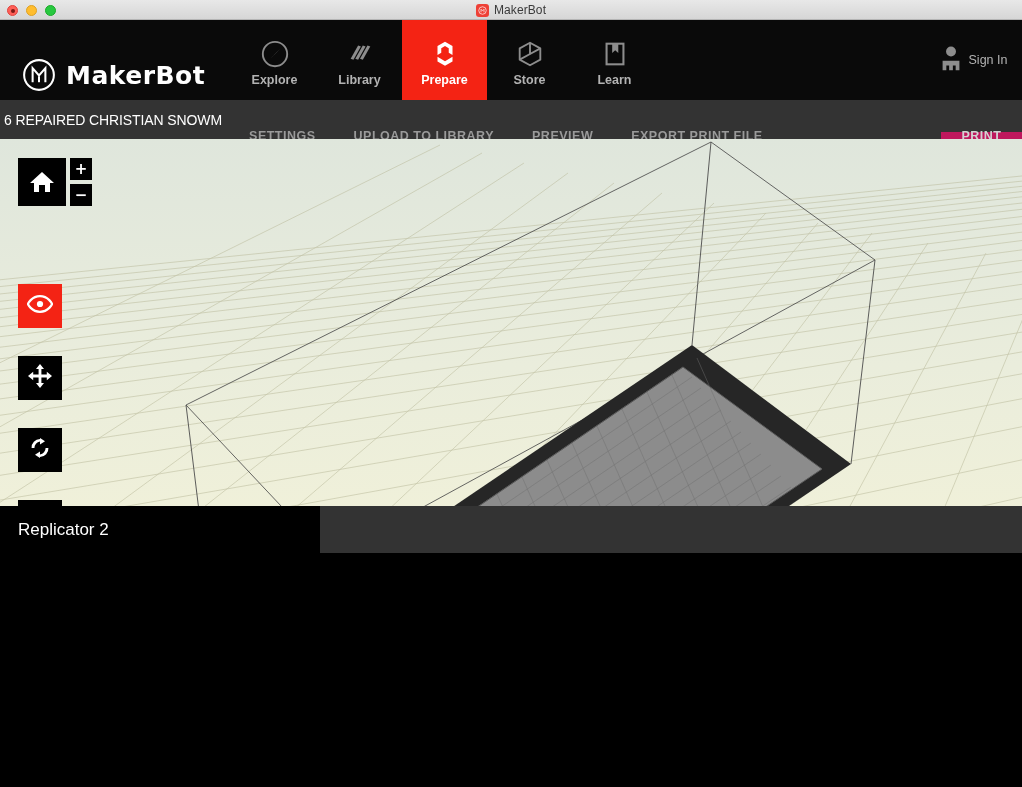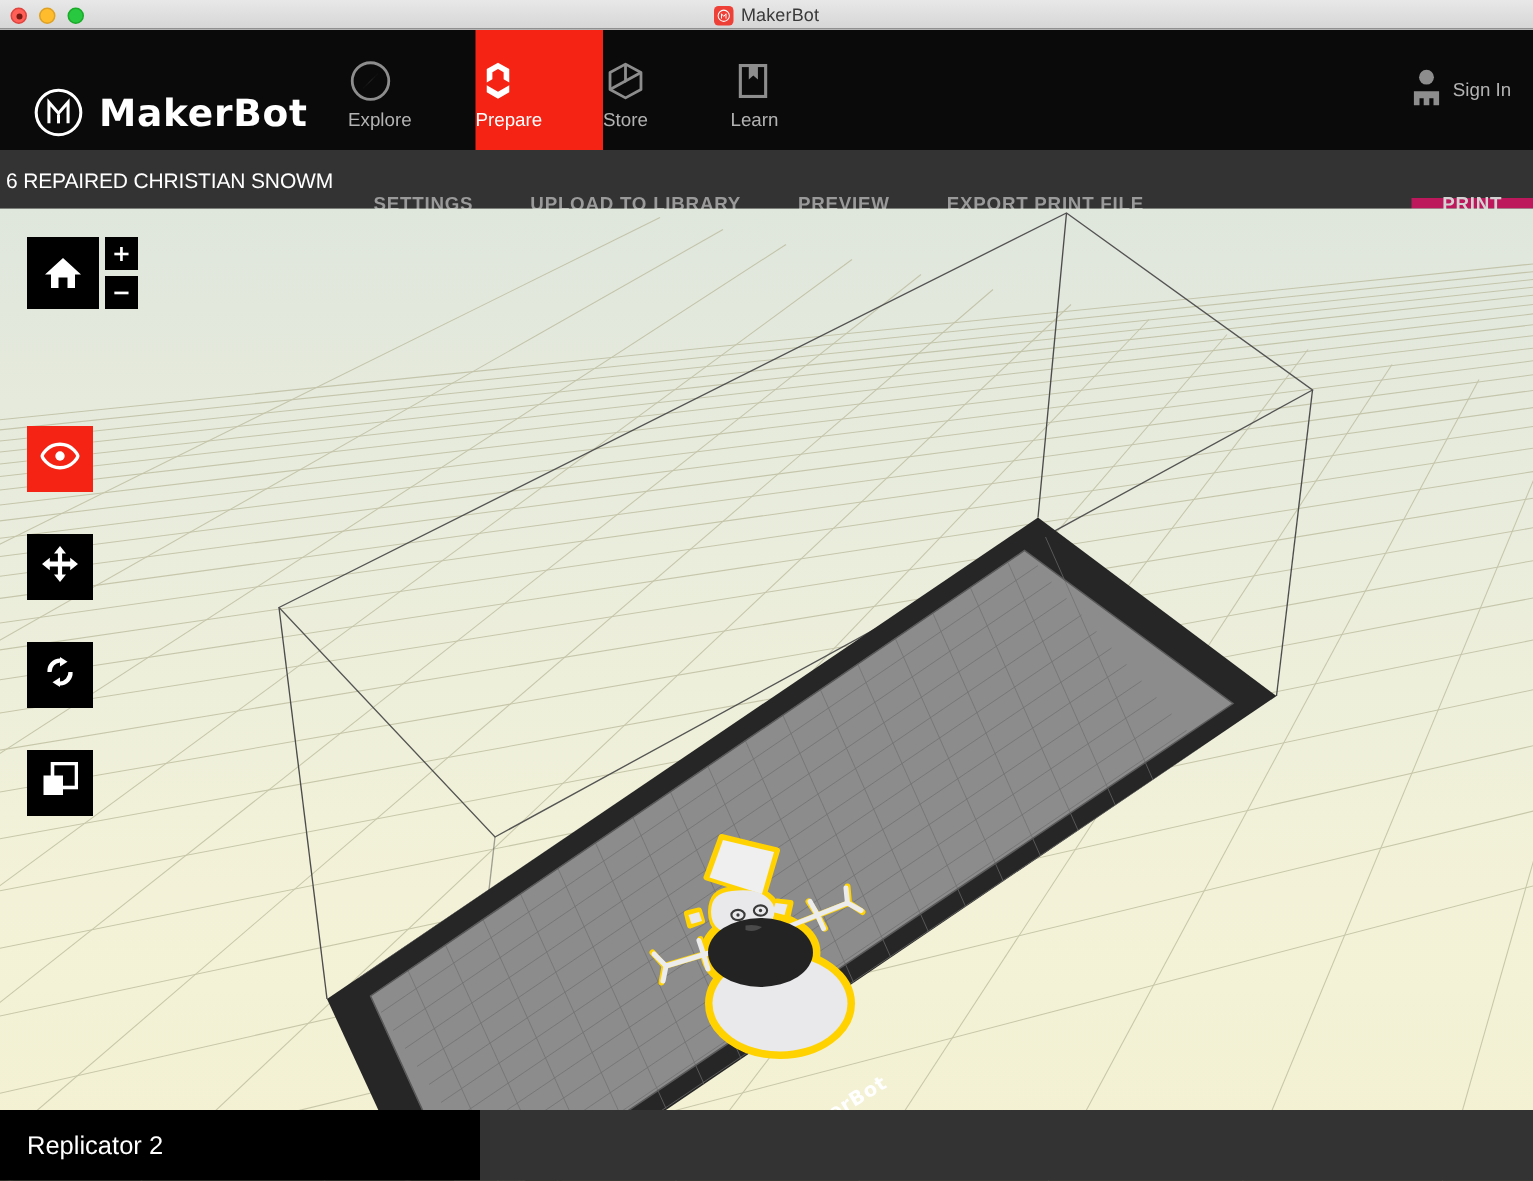--- a/index.html
+++ b/index.html
@@ -2,21 +2,21 @@
 <html><head>
 <meta charset="utf-8">
 <style>
   * { box-sizing: border-box; margin: 0; padding: 0; }
   html, body {
     width: 1022px; height: 787px;
     overflow: hidden;
     font-family: "Liberation Sans", sans-serif;
     background: #000;
   }
-  #app { position: relative; width: 1022px; height: 787px; overflow: hidden; }
+  #app { position: relative; width: 1022px; height: 553px; overflow: hidden; }
 
   
   .titlebar {
     position: absolute; top: 0; left: 0; width: 1022px; height: 20px;
     background: linear-gradient(to bottom, #e8e8e8 0%, #d6d6d6 100%);
     border-bottom: 1px solid #b4b4b4;
     display: flex; align-items: center;
   }
   .traffic { position: absolute; left: 7px; top: 5px; display: flex; gap: 8px; }
   .dot { width: 11px; height: 11px; border-radius: 50%; display: block; }
@@ -50,22 +50,22 @@
   }
   .brand-mark { width: 34px; height: 34px; }
   .brand-word {
     color: #fff; font-size: 25px; font-weight: 700;
     font-family: "DejaVu Sans", sans-serif;
     letter-spacing: 0.5px;
   }
   .nav-items { position: absolute; left: 232px; top: 0; height: 80px; display: flex; }
   .nav-item {
     width: 85px; height: 80px;
-    display: flex; flex-direction: column; justify-content: center;
-    gap: 4px; cursor: pointer;
+    display: flex; flex-direction: column; align-items: center; justify-content: center;
+    gap: 4px; cursor: pointer; font-weight: bold;
   }
   .nav-item .ico { height: 36px; display: flex; align-items: flex-end; }
   .nav-item .lbl { font-size: 12.5px; color: #b3b3b3; }
   .nav-item.active { background: #f42314; }
   .nav-item.active .lbl { color: #fff; }
   .nav-signin {
     position: absolute; right: 8px; top: 0; width: 84px; height: 80px;
     display: flex; flex-direction: row; align-items: center; justify-content: center;
     gap: 4px; cursor: pointer;
   }
@@ -166,20 +166,32 @@
       <div class="nav-item">
         <span class="ico">
           <svg width="30" height="30" viewBox="0 0 32 32">
             <circle cx="16" cy="16" r="13" fill="none" stroke="#8d8d8d" stroke-width="2"></circle>
             <path d="M22 10 L14.5 17.5 L10 22 L17.5 14.5 Z" fill="#8d8d8d"></path>
           </svg>
         </span>
         <span class="lbl">Explore</span>
       </div>
 
+      <div class="nav-item">
+        <span class="ico">
+          <svg width="30" height="30" viewBox="0 0 32 32">
+            <g fill="#8d8d8d">
+              <path d="M6 21 L14 7 L17 8 L9 22 Z"></path>
+              <path d="M11 21 L19 7 L22 8 L14 22 Z"></path>
+              <path d="M16 21 L24 7 L27 8 L19 22 Z"></path>
+            </g>
+          </svg>
+        </span>
+        <span class="lbl">Library</span>
+      </div>
 
       <div class="nav-item active">
         <span class="ico">
           <svg width="30" height="30" viewBox="0 0 32 32">
             <g fill="#ffffff">
               <path d="M16 3 L8 7.5 V17 l4-2.3V9.8L16 7.5z"></path>
               <path d="M16 3 L24 7.5 V17 l-4-2.3V9.8L16 7.5z"></path>
               <path d="M8 19 l8 4.6 8-4.6 L24 24 l-8 4.6 L8 24z"></path>
             </g>
           </svg>

